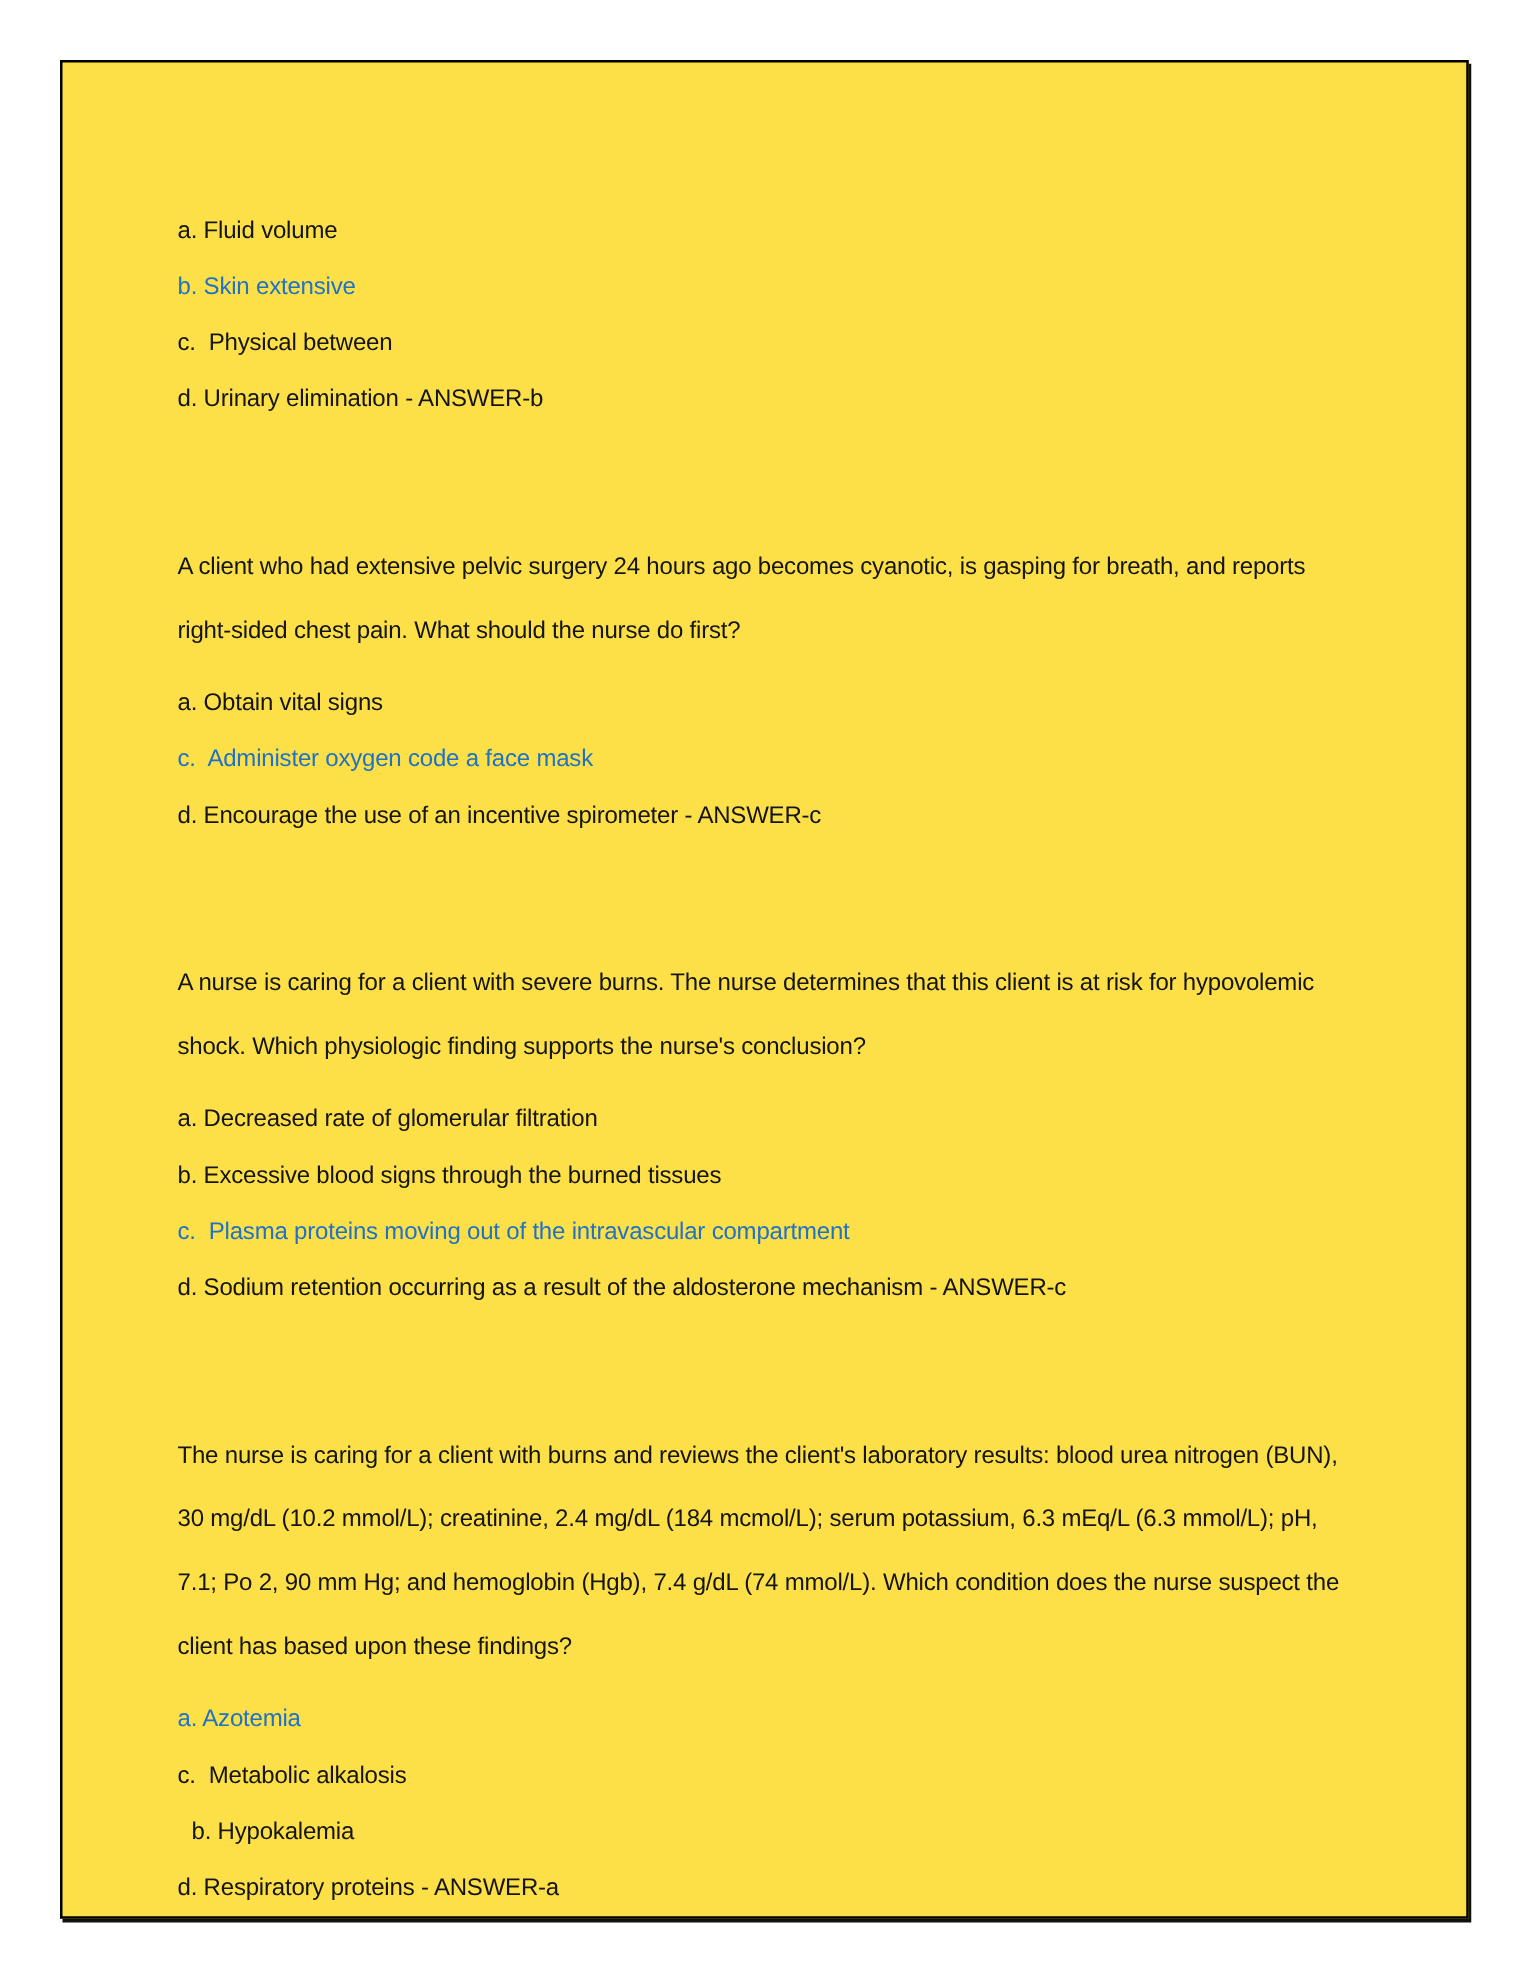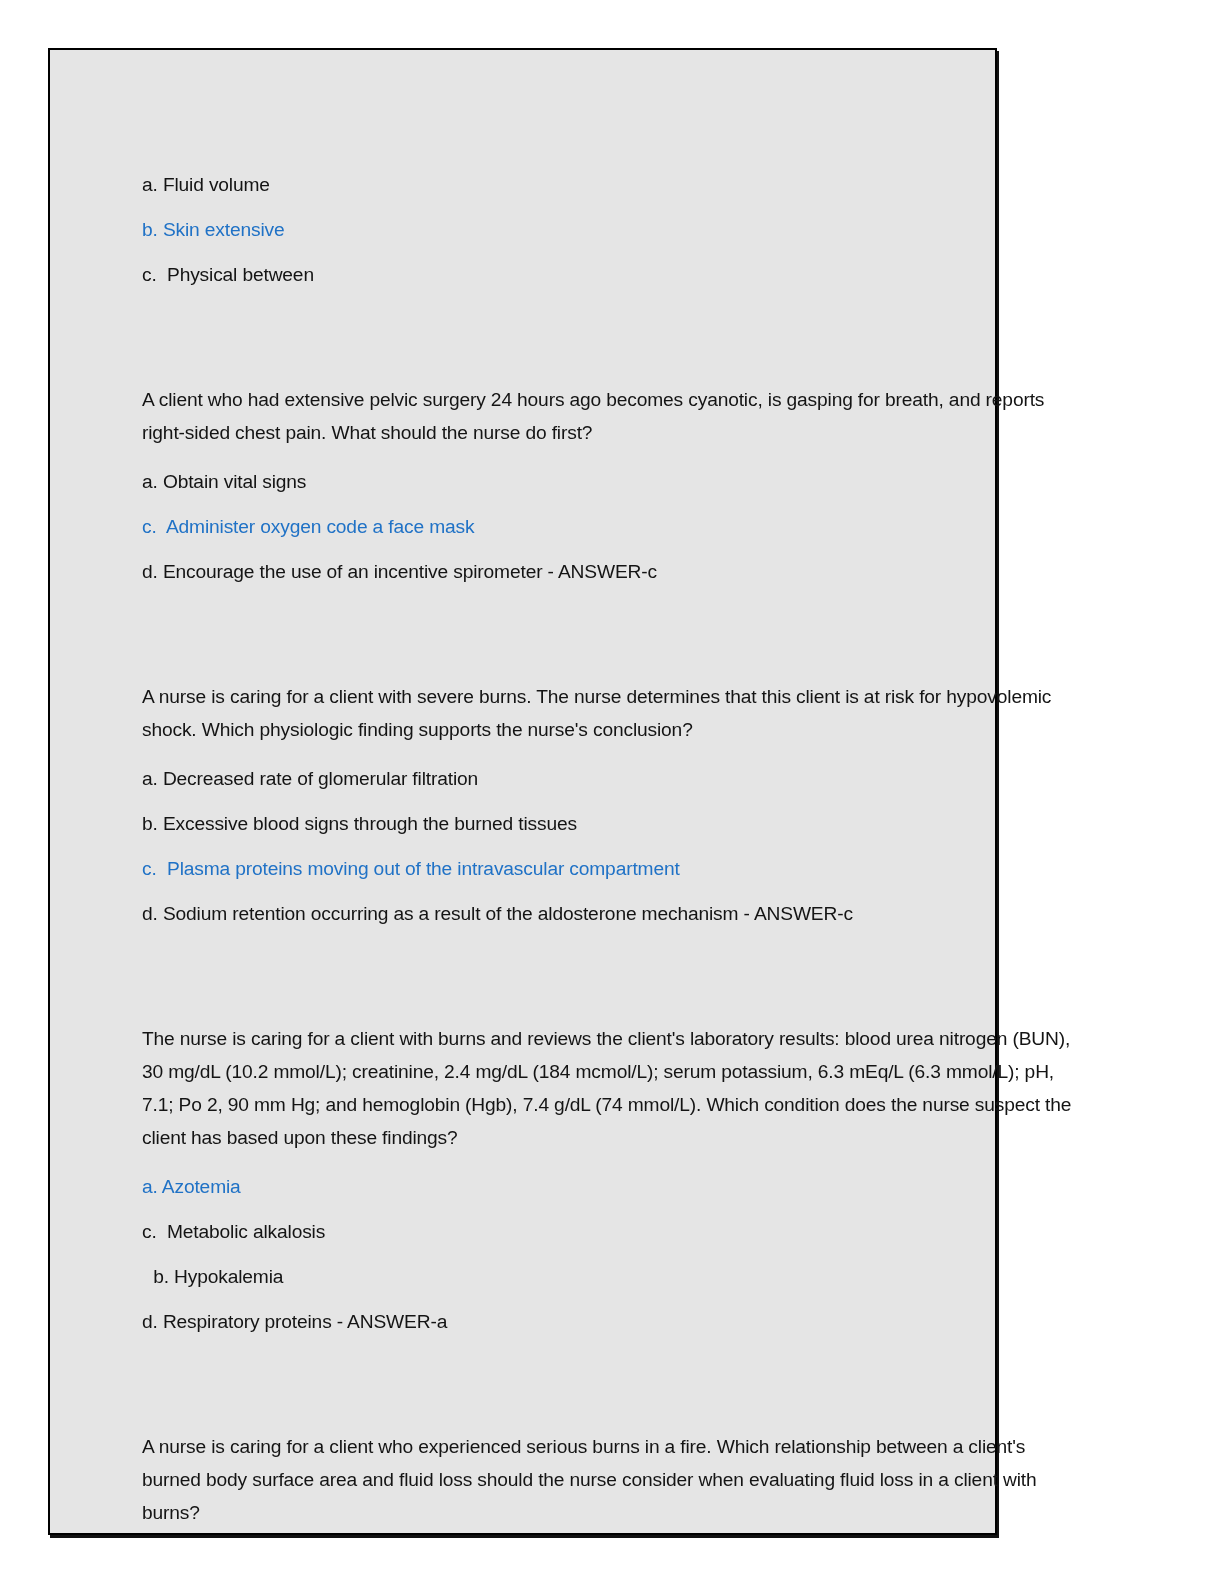--- a/index.html
+++ b/index.html
@@ -10,42 +10,42 @@
   body {
     width: 1224px;
     height: 1584px;
     font-family: "Liberation Sans", sans-serif;
     -webkit-font-smoothing: antialiased;
   }
   .page-frame {
     position: absolute;
     left: 48px;
     top: 48px;
-    width: 949px;
+    width: 1127px;
     height: 1487px;
     border: 2px solid #000000;
     box-sizing: border-box;
-    background: #e5e5e5;
+    background: #fde047;
     box-shadow: 2px 3px 0 0 #111111;
   }
   .doc-body {
     position: absolute;
     left: 92px;
     top: 112px;
     width: 940px;
   }
   .q-block {
     margin: 0 0 40px 0;
   }
   .q-block.last {
     margin-bottom: 0;
   }
   .stem {
     font-size: 19.2px;
-    line-height: 33px;
+    line-height: 51px;
     color: #141414;
     margin: 0 0 10px 0;
     letter-spacing: -0.15px;
     text-align: left;
   }
   .opt {
     font-size: 19.2px;
     line-height: 39px;
     color: #141414;
     margin: 0;
@@ -64,20 +64,21 @@
 </head>
 <body>
 
 <div class="page-frame">
   <div class="doc-body">
 
     <div class="q-block">
       <div class="opt">a. Fluid volume</div>
       <div class="opt highlight">b. Skin extensive</div>
       <div class="opt">c.  Physical between</div>
+      <div class="opt">d. Urinary elimination - ANSWER-b</div>
     </div>
 
     <div class="spacer-gap"></div>
 
     <div class="q-block">
       <p class="stem">A client who had extensive pelvic surgery 24 hours ago becomes cyanotic, is gasping for breath, and reports right-sided chest pain. What should the nurse do first?</p>
       <div class="opt">a. Obtain vital signs</div>
       <div class="opt highlight">c.  Administer oxygen code a face mask</div>
       <div class="opt">d. Encourage the use of an incentive spirometer - ANSWER-c</div>
     </div>

